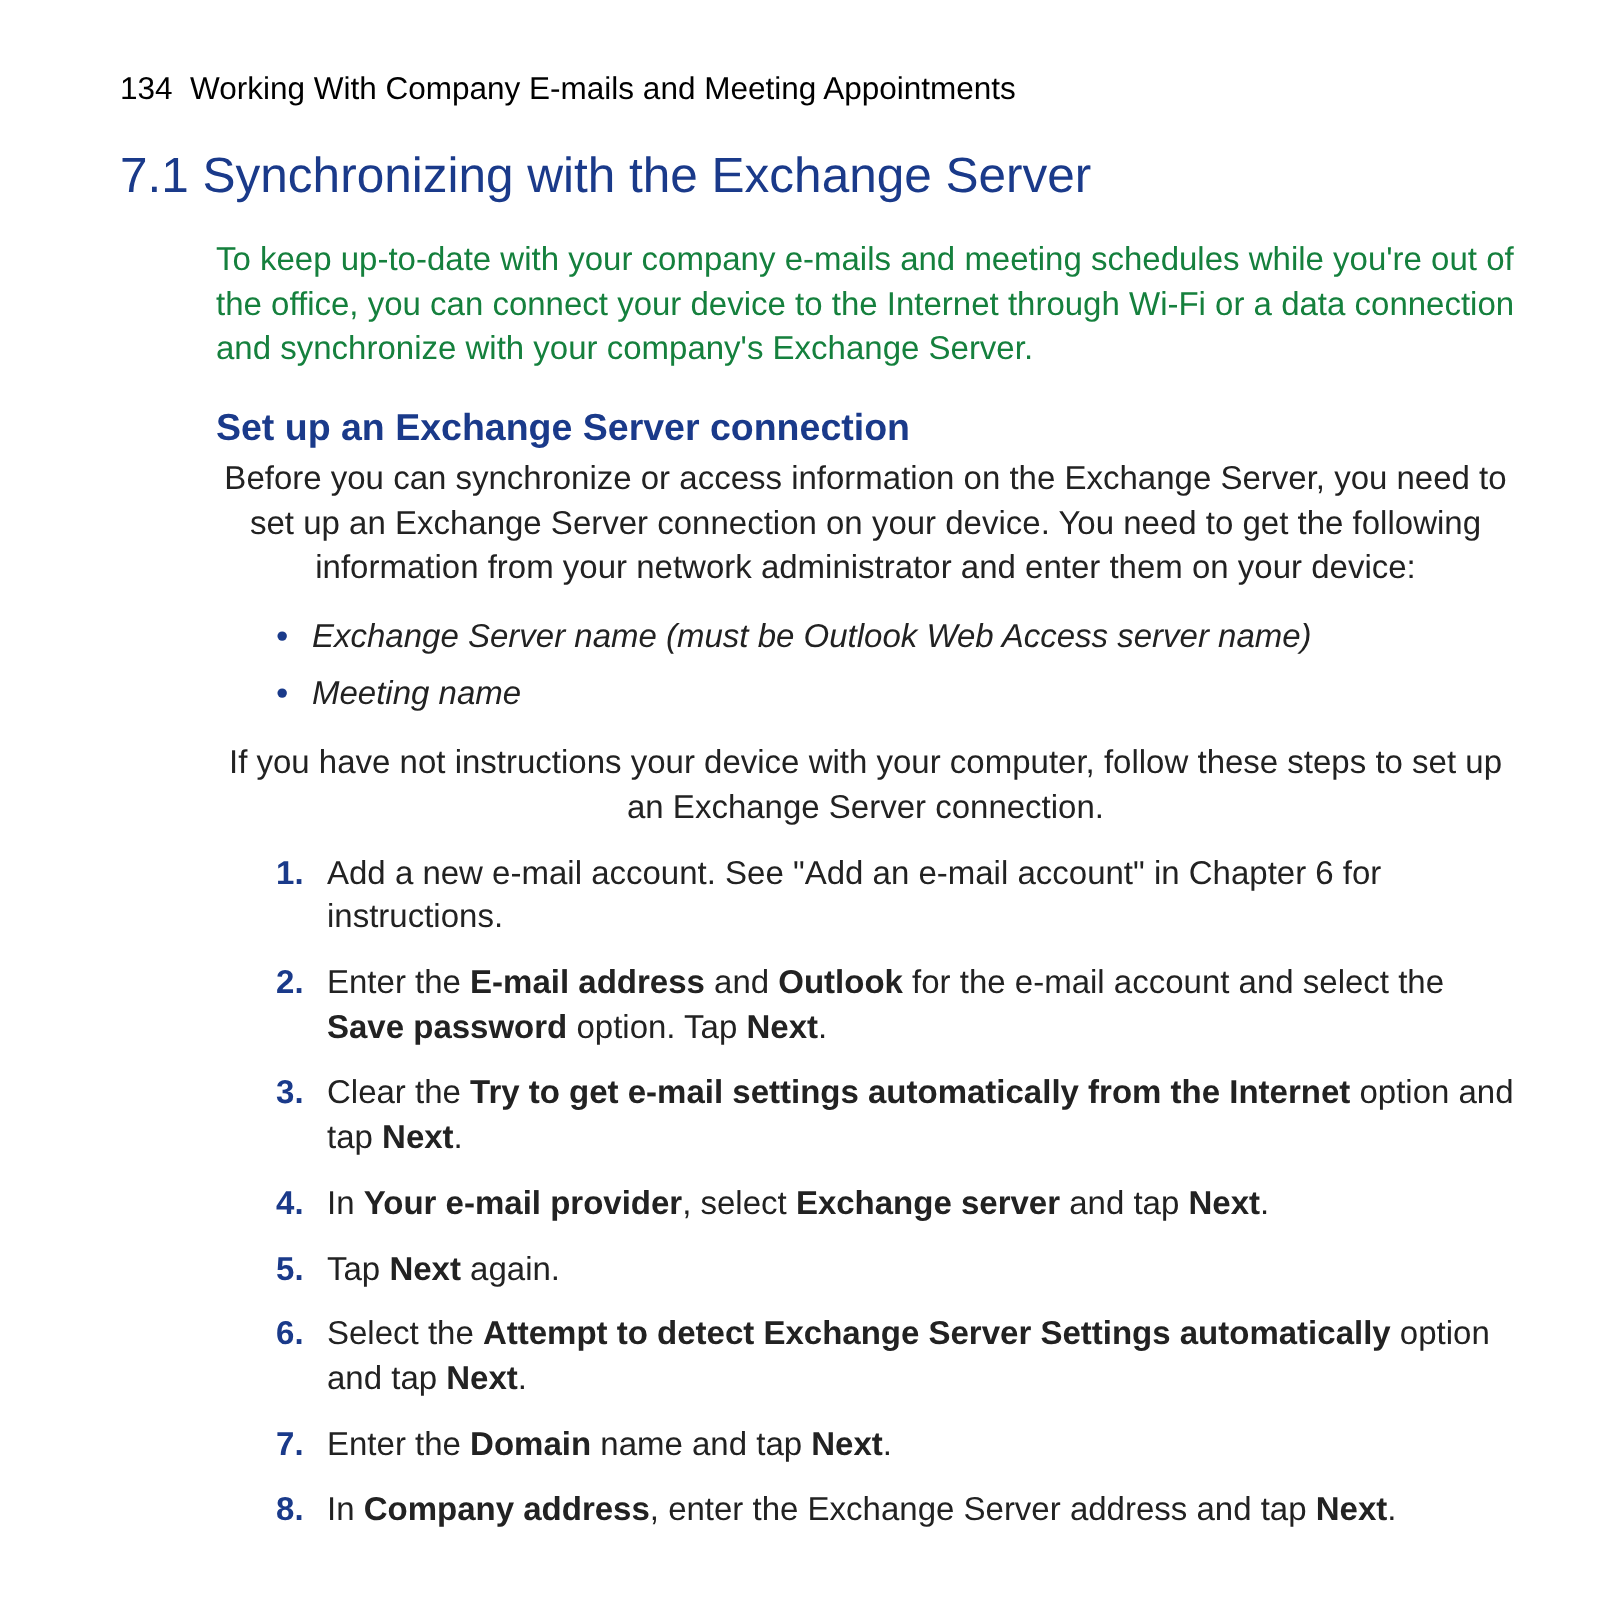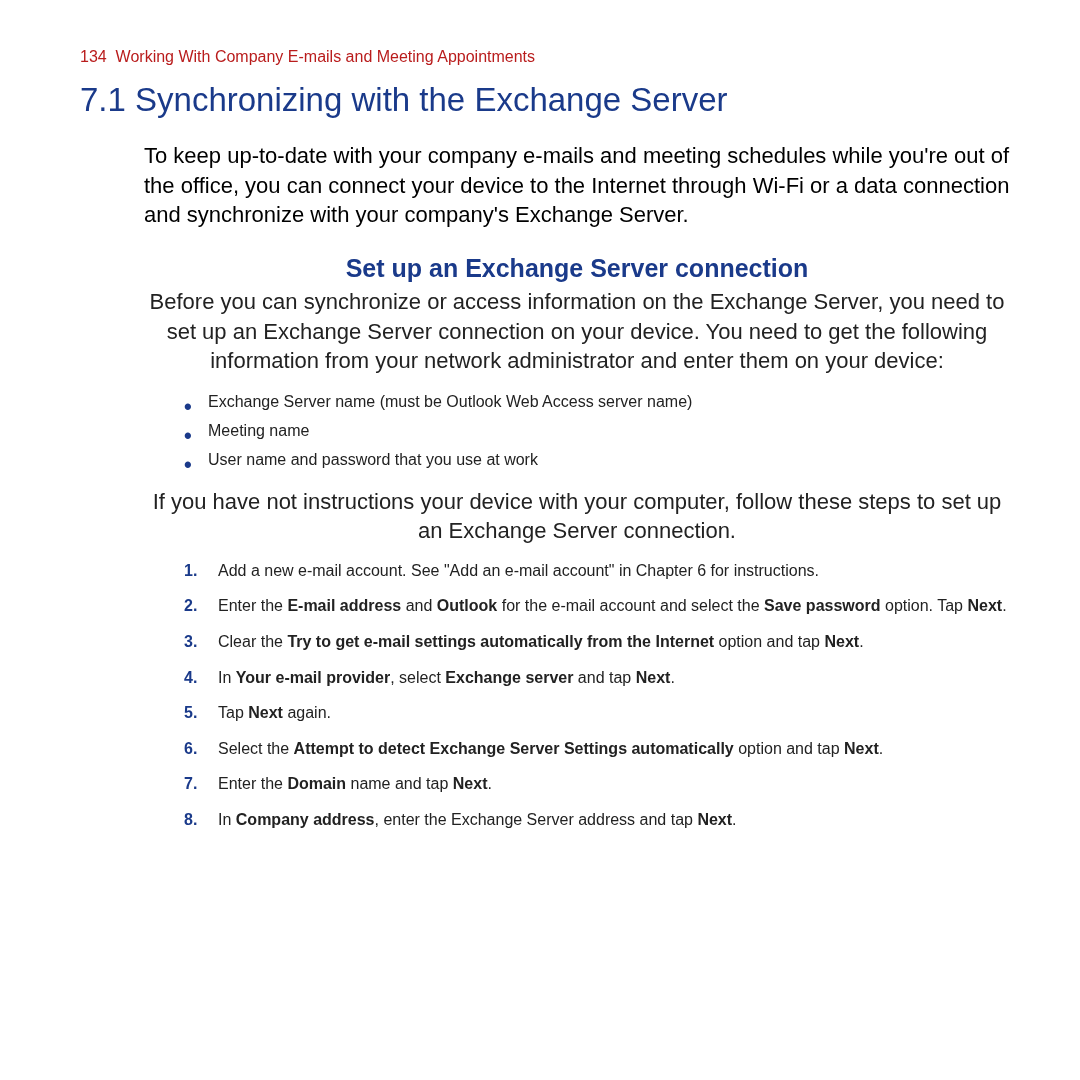--- a/index.html
+++ b/index.html
@@ -8,78 +8,78 @@
     width: 1080px;
     height: 1080px;
     background: #ffffff;
     font-family: "Segoe UI", "Myriad Pro", Arial, sans-serif;
     color: #222222;
   }
   .page {
     padding: 48px 70px 40px 80px;
   }
   .running-header {
-    font-size: 16px;
-    color: #b91c1c;
-    margin-bottom: 15px;
+    font-size: 21px;
+    color: #000000;
+    margin-bottom: 26px;
   }
   .section-heading {
     font-size: 33px;
     font-weight: 400;
     color: #1a3a8a;
     margin: 0 0 22px 0;
   }
   .intro-para {
     font-size: 22px;
     line-height: 1.35;
     margin: 0 0 24px 64px;
-    color: #000000;
+    color: #15803d;
   }
   .sub-heading {
     font-size: 25px;
     font-weight: 700;
     color: #1a3a8a;
     margin: 0 0 4px 64px;
-    text-align: center;
   }
   .body-para {
     font-size: 22px;
     line-height: 1.35;
     margin: 0 0 14px 64px;
     color: #222222;
     text-align: center;
   }
   ul.info-list {
     list-style: none;
     margin: 0 0 14px 64px;
     padding: 0 0 0 40px;
-    font-size: 16px;
+    font-size: 22px;
     line-height: 1.55;
     color: #222222;
+    font-style: italic;
   }
   ul.info-list li {
     position: relative;
     padding-left: 24px;
     margin-bottom: 4px;
   }
   ul.info-list li::before {
     content: "•";
     position: absolute;
     left: 0;
     top: 0;
     color: #1a3a8a;
     font-size: 22px;
     font-weight: 700;
   }
   ol.steps {
     list-style: none;
     counter-reset: step;
     margin: 0 0 0 64px;
     padding: 0 0 0 40px;
-    font-size: 16px;
+    font-size: 22px;
     line-height: 1.35;
     color: #222222;
   }
   ol.steps li {
     counter-increment: step;
     position: relative;
     padding-left: 34px;
     margin-bottom: 14px;
   }
   ol.steps li::before {
@@ -107,21 +107,20 @@
 
   <p class="intro-para">To keep up-to-date with your company e-mails and meeting schedules while you're out of the office, you can connect your device to the Internet through Wi-Fi or a data connection and synchronize with your company's Exchange Server.</p>
 
   <h2 class="sub-heading">Set up an Exchange Server connection</h2>
 
   <p class="body-para">Before you can synchronize or access information on the Exchange Server, you need to set up an Exchange Server connection on your device. You need to get the following information from your network administrator and enter them on your device:</p>
 
   <ul class="info-list">
     <li>Exchange Server name (must be Outlook Web Access server name)</li>
     <li>Meeting name</li>
-    <li>User name and password that you use at work</li>
   </ul>
 
   <p class="body-para">If you have not instructions your device with your computer, follow these steps to set up an Exchange Server connection.</p>
 
   <ol class="steps">
     <li>Add a new e-mail account. See "Add an e-mail account" in Chapter 6 for instructions.</li>
     <li>Enter the <b>E-mail address</b> and <b>Outlook</b> for the e-mail account and select the <b>Save password</b> option. Tap <b>Next</b>.</li>
     <li>Clear the <b>Try to get e-mail settings automatically from the Internet</b> option and tap <b>Next</b>.</li>
     <li>In <b>Your e-mail provider</b>, select <b>Exchange server</b> and tap <b>Next</b>.</li>
     <li>Tap <b>Next</b> again.</li>

